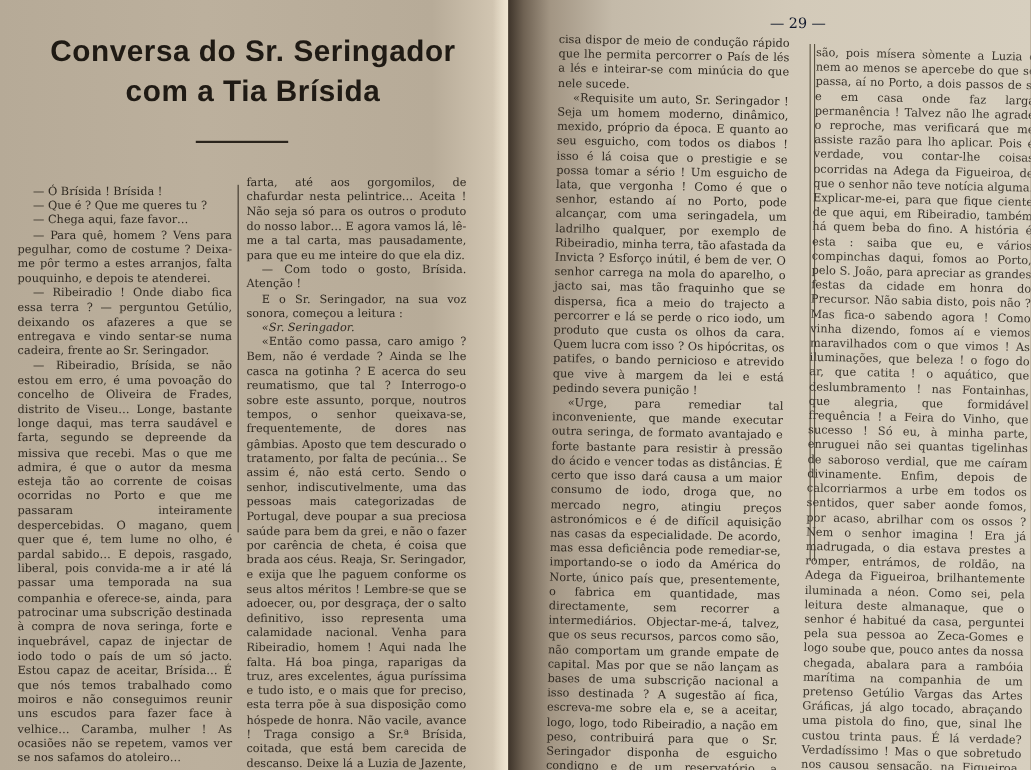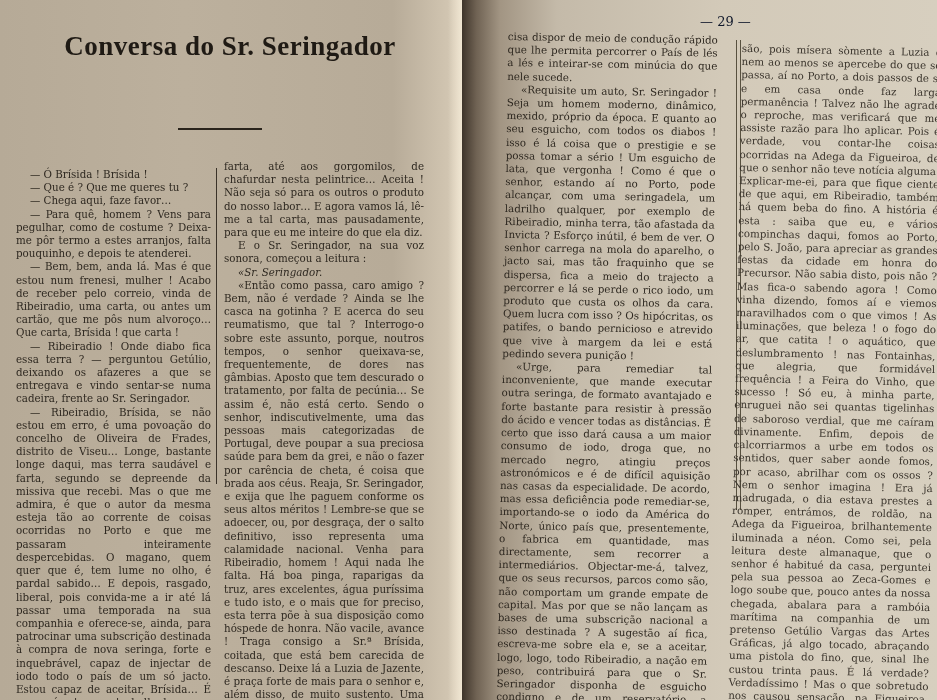--- a/index.html
+++ b/index.html
@@ -15,21 +15,21 @@
     left:0; width:462px;
     background:linear-gradient(90deg,#b6aa97 0%,#bcb09d 40%,#b7ab98 85%,#d1c5b1 97%,#e2d7c3 100%);
   }
   .page-right {
     left:462px; width:475px;
     background:linear-gradient(90deg,#3e342a 0%,#6f6253 3%,#a29583 8%,#c4baa9 20%,#d3cab9 55%,#d7cfbf 100%);
   }
   .title {
     position:absolute; left:20px; top:28px; width:420px;
     text-align:center;
-    font-family:Liberation Serif, serif; font-weight:bold;
+    font-family:Liberation Sans, sans-serif; font-weight:bold;
     font-size:27px; line-height:37px; color:#1f1a14;
     letter-spacing:0.5px;
   }
   .title-rule {
     position:absolute; left:178px; top:128px; width:84px; height:2px; background:#2a241c;
   }
   .col {
     position:absolute; font-size:10.3px; line-height:13.2px; color:#2e2820;
     text-align:justify;
   }
@@ -56,38 +56,39 @@
     position:absolute; left:448px; top:0; width:14px; height:700px;
     background:linear-gradient(90deg, rgba(255,245,225,0.0), rgba(255,245,225,0.5));
   }
 </style>
 </head>
 <body>
 
 <div class="page page-left">
   <div class="title">
     <div>Conversa do Sr. Seringador</div>
+    <div>com a Tia Brísida</div>
   </div>
   <div class="title-rule"></div>
 
   <div class="col col-1">
     <p>— Ó Brísida ! Brísida !</p>
     <p>— Que é ? Que me queres tu ?</p>
     <p>— Chega aqui, faze favor…</p>
     <p>— Para quê, homem ? Vens para pegulhar, como de costume ? Deixa-me pôr termo a estes arranjos, falta pouquinho, e depois te atenderei.</p>
-    <p>— Bem, bem, anda lá. Mas é que estou num frenesi, mulher ! Acabo de receber pelo correio, vinda de Ribeiradio, uma carta, ou antes um cartão, que me pôs num alvoroço… Que carta, Brísida ! que carta !</p>
     <p>— Ribeiradio ! Onde diabo fica essa terra ? — perguntou Getúlio, deixando os afazeres a que se entregava e vindo sentar-se numa cadeira, frente ao Sr. Seringador.</p>
     <p>— Ribeiradio, Brísida, se não estou em erro, é uma povoação do concelho de Oliveira de Frades, distrito de Viseu… Longe, bastante longe daqui, mas terra saudável e farta, segundo se depreende da missiva que recebi. Mas o que me admira, é que o autor da mesma esteja tão ao corrente de coisas ocorridas no Porto e que me passaram inteiramente despercebidas. O magano, quem quer que é, tem lume no olho, é pardal sabido… E depois, rasgado, liberal, pois convida-me a ir até lá passar uma temporada na sua companhia e oferece-se, ainda, para patrocinar uma subscrição destinada à compra de nova seringa, forte e inquebrável, capaz de injectar de iodo todo o país de um só jacto. Estou capaz de aceitar, Brísida… É que nós temos trabalhado como moiros e não conseguimos reunir uns escudos para fazer face à velhice… Caramba, mulher ! As ocasiões não se repetem, vamos ver se nos safamos do atoleiro…</p>
 
   </div>
 
   <div class="col-divider div-left"></div>
 
   <div class="col col-2">
     <p class="noindent">farta, até aos gorgomilos, de chafurdar nesta pelintrice… Aceita ! Não seja só para os outros o produto do nosso labor… E agora vamos lá, lê-me a tal carta, mas pausadamente, para que eu me inteire do que ela diz.</p>
+    <p>— Com todo o gosto, Brísida. Atenção !</p>
     <p>E o Sr. Seringador, na sua voz sonora, começou a leitura :</p>
     <p class="signature">«Sr. Seringador.</p>
     <p>«Então como passa, caro amigo ? Bem, não é verdade ? Ainda se lhe casca na gotinha ? E acerca do seu reumatismo, que tal ? Interrogo-o sobre este assunto, porque, noutros tempos, o senhor queixava-se, frequentemente, de dores nas gâmbias. Aposto que tem descurado o tratamento, por falta de pecúnia… Se assim é, não está certo. Sendo o senhor, indiscutivelmente, uma das pessoas mais categorizadas de Portugal, deve poupar a sua preciosa saúde para bem da grei, e não o fazer por carência de cheta, é coisa que brada aos céus. Reaja, Sr. Seringador, e exija que lhe paguem conforme os seus altos méritos ! Lembre-se que se adoecer, ou, por desgraça, der o salto definitivo, isso representa uma calamidade nacional. Venha para Ribeiradio, homem ! Aqui nada lhe falta. Há boa pinga, raparigas da truz, ares excelentes, água puríssima e tudo isto, e o mais que for preciso, esta terra põe à sua disposição como hóspede de honra. Não vacile, avance ! Traga consigo a Sr.ª Brísida, coitada, que está bem carecida de descanso. Deixe lá a Luzia de Jazente, é praça forte de mais para o senhor e, além disso, de muito sustento. Uma coisa que ando mortinho por lhe perguntar : por que é que o senhor não tem um automóvel ? Um homem da sua classe, já um tanto pesadote e farto de dar ao esguicho, pre-</p>
   </div>
   <div class="gutter-shadow"></div>
 </div>
 
 <div class="page page-right"></div>
 
 <div class="page-number">— 29 —</div>

